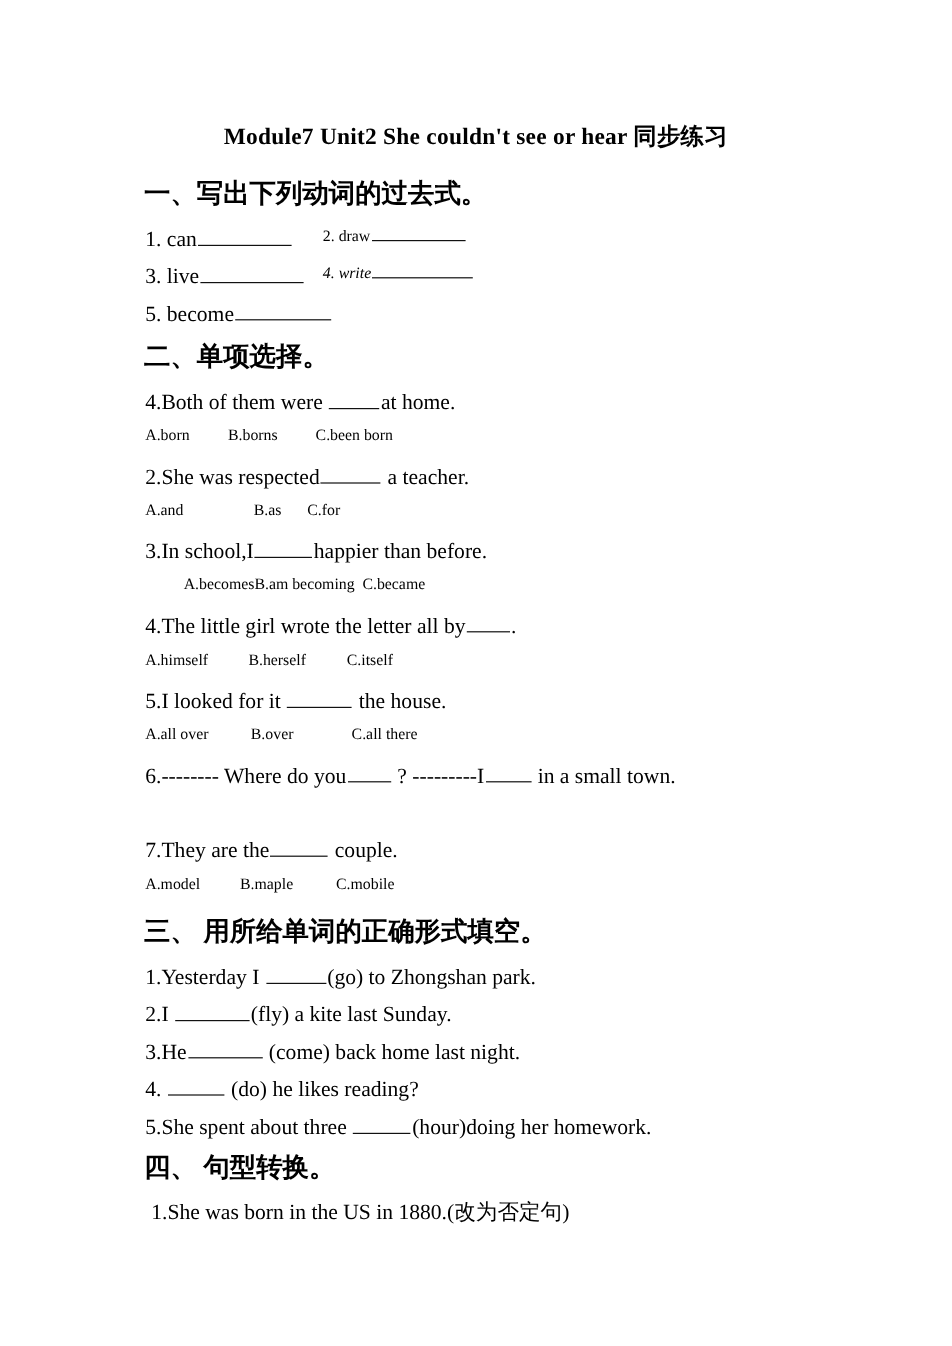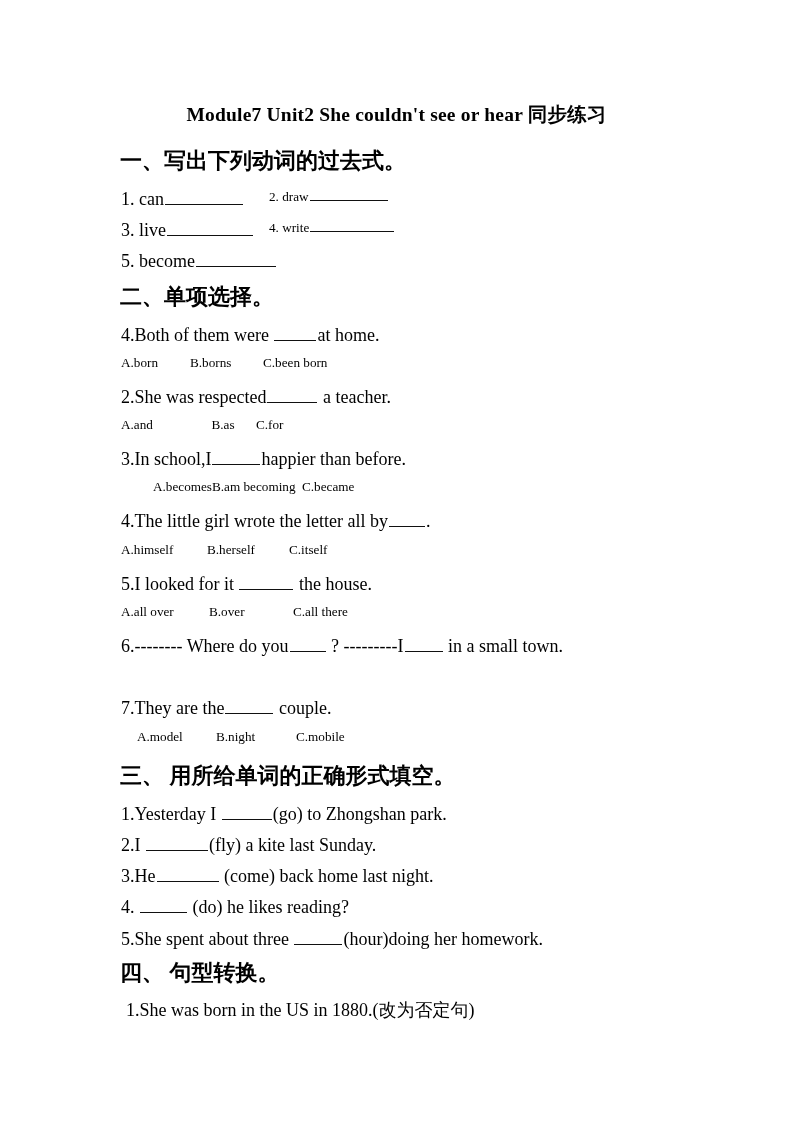--- a/index.html
+++ b/index.html
@@ -82,21 +82,21 @@
 <div class="page">
 
   <div class="doc-title">Module7 Unit2 She couldn't see or hear 同步练习</div>
 
   <div class="section-heading" style="top:147px;">一、写出下列动词的过去式。</div>
 
   <div class="body-line" style="top:187px;"><span>1. can</span><span class="blank" style="width:78px;"></span></div>
   <div class="col2" style="left:269px; top:187px;"><span>2. draw</span><span class="blank" style="width:78px;"></span></div>
 
   <div class="body-line" style="top:218px;"><span>3. live</span><span class="blank" style="width:86px;"></span></div>
-  <div class="col2" style="left:269px; top:218px;"><span>4. write</span><span class="blank" style="width:84px;"></span></div>
+  <div class="col2" style="left:269px; top:218px;font-style:italic;"><span>4. write</span><span class="blank" style="width:84px;"></span></div>
 
   <div class="body-line" style="top:249px;"><span>5. become</span><span class="blank" style="width:80px;"></span></div>
 
   <div class="section-heading" style="top:283px;">二、单项选择。</div>
 
   <div class="body-line" style="top:323px;"><span>4.Both of them were </span><span class="blank" style="width:42px;"></span><span>at home.</span></div>
   <div class="opt-line" style="top:354px;"><span class="opt" style="width:69px;">A.born</span><span class="opt" style="width:73px;">B.borns</span><span class="opt">C.been born</span></div>
 
   <div class="body-line" style="top:385px;"><span>2.She was respected</span><span class="blank" style="width:50px;"></span><span> a teacher.</span></div>
   <div class="opt-line" style="top:416px;"><span class="opt" style="width:69px;">A.and</span><span class="opt" style="width:66px;text-align:center;">B.as</span><span class="opt">C.for</span></div>
@@ -106,21 +106,21 @@
 
   <div class="body-line" style="top:509px;"><span>4.The little girl wrote the letter all by</span><span class="blank" style="width:36px;"></span><span>.</span></div>
   <div class="opt-line" style="top:541px;"><span class="opt" style="width:86px;">A.himself</span><span class="opt" style="width:82px;">B.herself</span><span class="opt">C.itself</span></div>
 
   <div class="body-line" style="top:572px;"><span>5.I looked for it </span><span class="blank" style="width:54px;"></span><span> the house.</span></div>
   <div class="opt-line" style="top:603px;"><span class="opt" style="width:88px;">A.all over</span><span class="opt" style="width:84px;">B.over</span><span class="opt">C.all there</span></div>
 
   <div class="body-line" style="top:634px;"><span>6.-------- Where do you</span><span class="blank" style="width:36px;"></span><span> ? ---------I</span><span class="blank" style="width:38px;"></span><span> in a small town.</span></div>
 
   <div class="body-line" style="top:696px;"><span>7.They are the</span><span class="blank" style="width:48px;"></span><span> couple.</span></div>
-  <div class="opt-line" style="top:728px;"><span class="opt" style="width:79px;margin-left:16px;">A.model</span><span class="opt" style="width:80px;">B.night</span><span class="opt">C.mobile</span></div>
+  <div class="opt-line" style="top:728px;"><span class="opt" style="width:79px;">A.model</span><span class="opt" style="width:80px;">B.maple</span><span class="opt">C.mobile</span></div>
 
   <div class="section-heading" style="top:762px;">三、 用所给单词的正确形式填空。</div>
 
   <div class="body-line" style="top:802px;"><span>1.Yesterday I </span><span class="blank" style="width:50px;"></span><span>(go) to Zhongshan park.</span></div>
 
   <div class="body-line" style="top:833px;"><span>2.I </span><span class="blank" style="width:62px;"></span><span>(fly) a kite last Sunday.</span></div>
 
   <div class="body-line" style="top:864px;"><span>3.He</span><span class="blank" style="width:62px;"></span><span> (come) back home last night.</span></div>
 
   <div class="body-line" style="top:895px;"><span>4. </span><span class="blank" style="width:47px;"></span><span> (do) he likes reading?</span></div>

